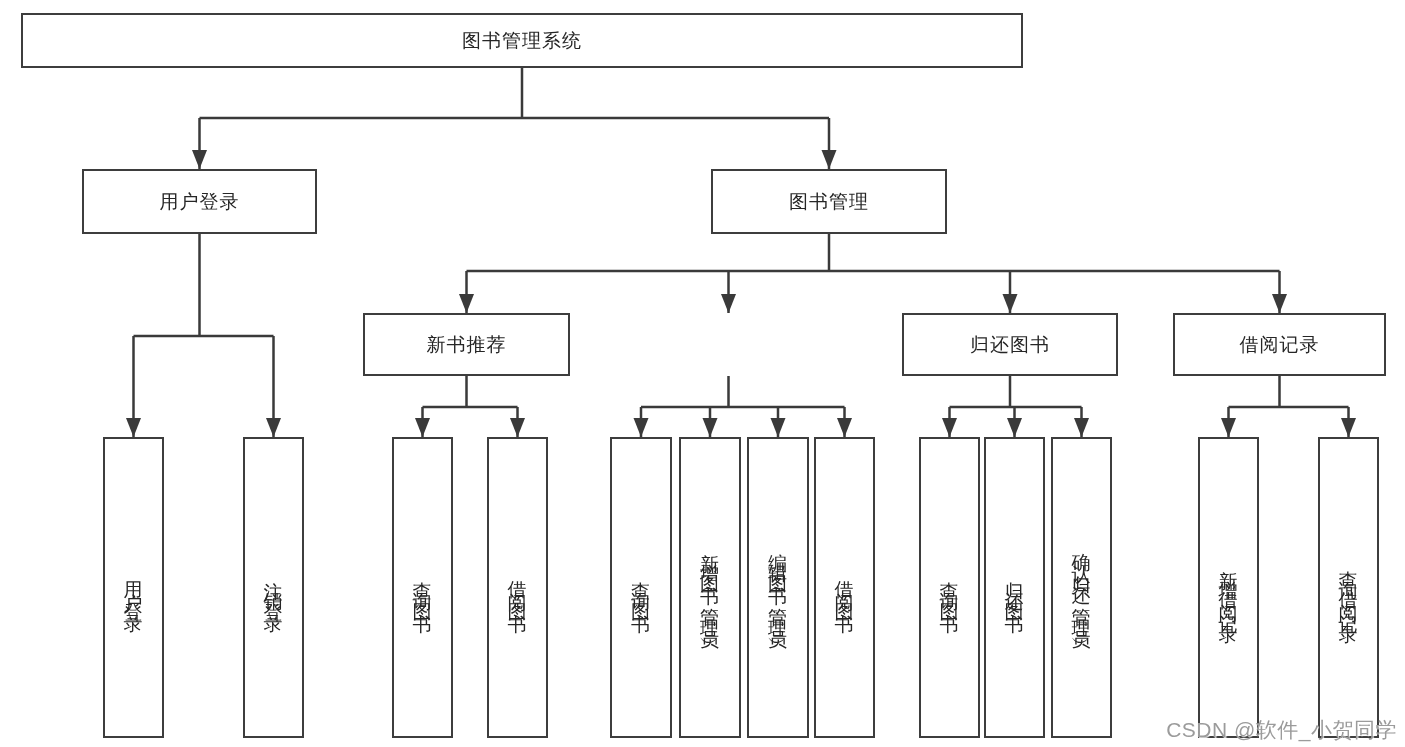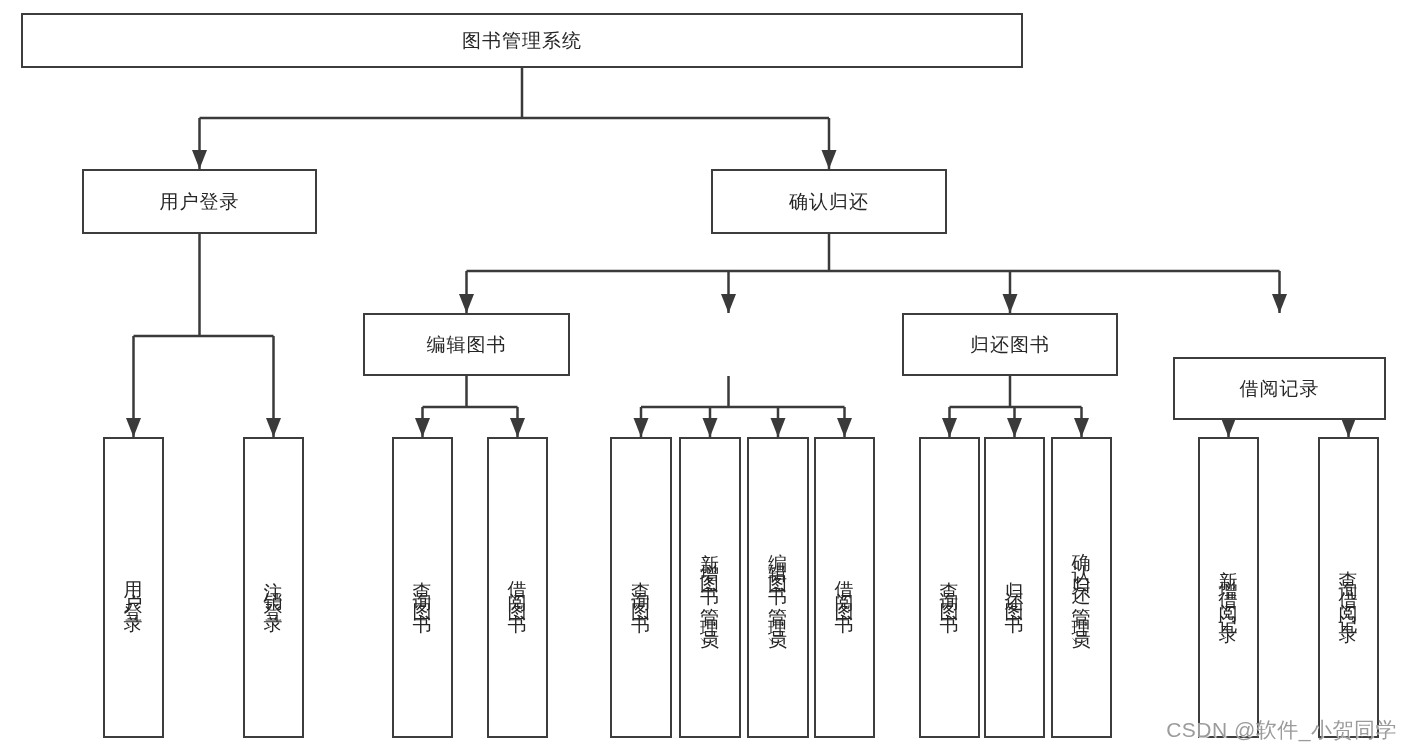--- a/index.html
+++ b/index.html
@@ -108,25 +108,25 @@
     <g>
       <path class="spine" d="M1279.5,376 V407 M1228.5,407 H1348.5"></path>
       <line class="arrow-line" marker-end="url(#ah)" x1="1228.5" y1="407" x2="1228.5" y2="437"></line>
       <line class="arrow-line" marker-end="url(#ah)" x1="1348.5" y1="407" x2="1348.5" y2="437"></line>
     </g>
   </svg>
 
   <div class="box" style="left:21px; top:13px; width:1002px; height:55px;">图书管理系统</div>
 
   <div class="box" style="left:82px; top:169px; width:235px; height:65px;">用户登录</div>
-  <div class="box" style="left:711px; top:169px; width:236px; height:65px;">确认归还</div>
+  <div class="box" style="left:711px; top:169px; width:236px; height:65px;">图书管理</div>
 
-  <div class="box" style="left:363px; top:313px; width:207px; height:63px;">编辑图书</div>
+  <div class="box" style="left:363px; top:313px; width:207px; height:63px;">新书推荐</div>
   <div class="box" style="left:902px; top:313px; width:216px; height:63px;">归还图书</div>
-  <div class="box" style="left:1173px; top:313px; width:213px; height:63px;margin-top:44px;">借阅记录</div>
+  <div class="box" style="left:1173px; top:313px; width:213px; height:63px;">借阅记录</div>
 
   <div class="box vbox" style="left:103px; top:437px; width:61px; height:301px;">用户登录</div>
   <div class="box vbox" style="left:243px; top:437px; width:61px; height:301px;">注销登录</div>
 
   <div class="box vbox" style="left:392px; top:437px; width:61px; height:301px;">查询图书</div>
   <div class="box vbox" style="left:487px; top:437px; width:61px; height:301px;">借阅图书</div>
 
   <div class="box vbox" style="left:610px; top:437px; width:62px; height:301px;">查询图书</div>
   <div class="box vbox" style="left:679px; top:437px; width:62px; height:301px;">新增图书（管理员）</div>
   <div class="box vbox" style="left:747px; top:437px; width:62px; height:301px;">编辑图书（管理员）</div>

